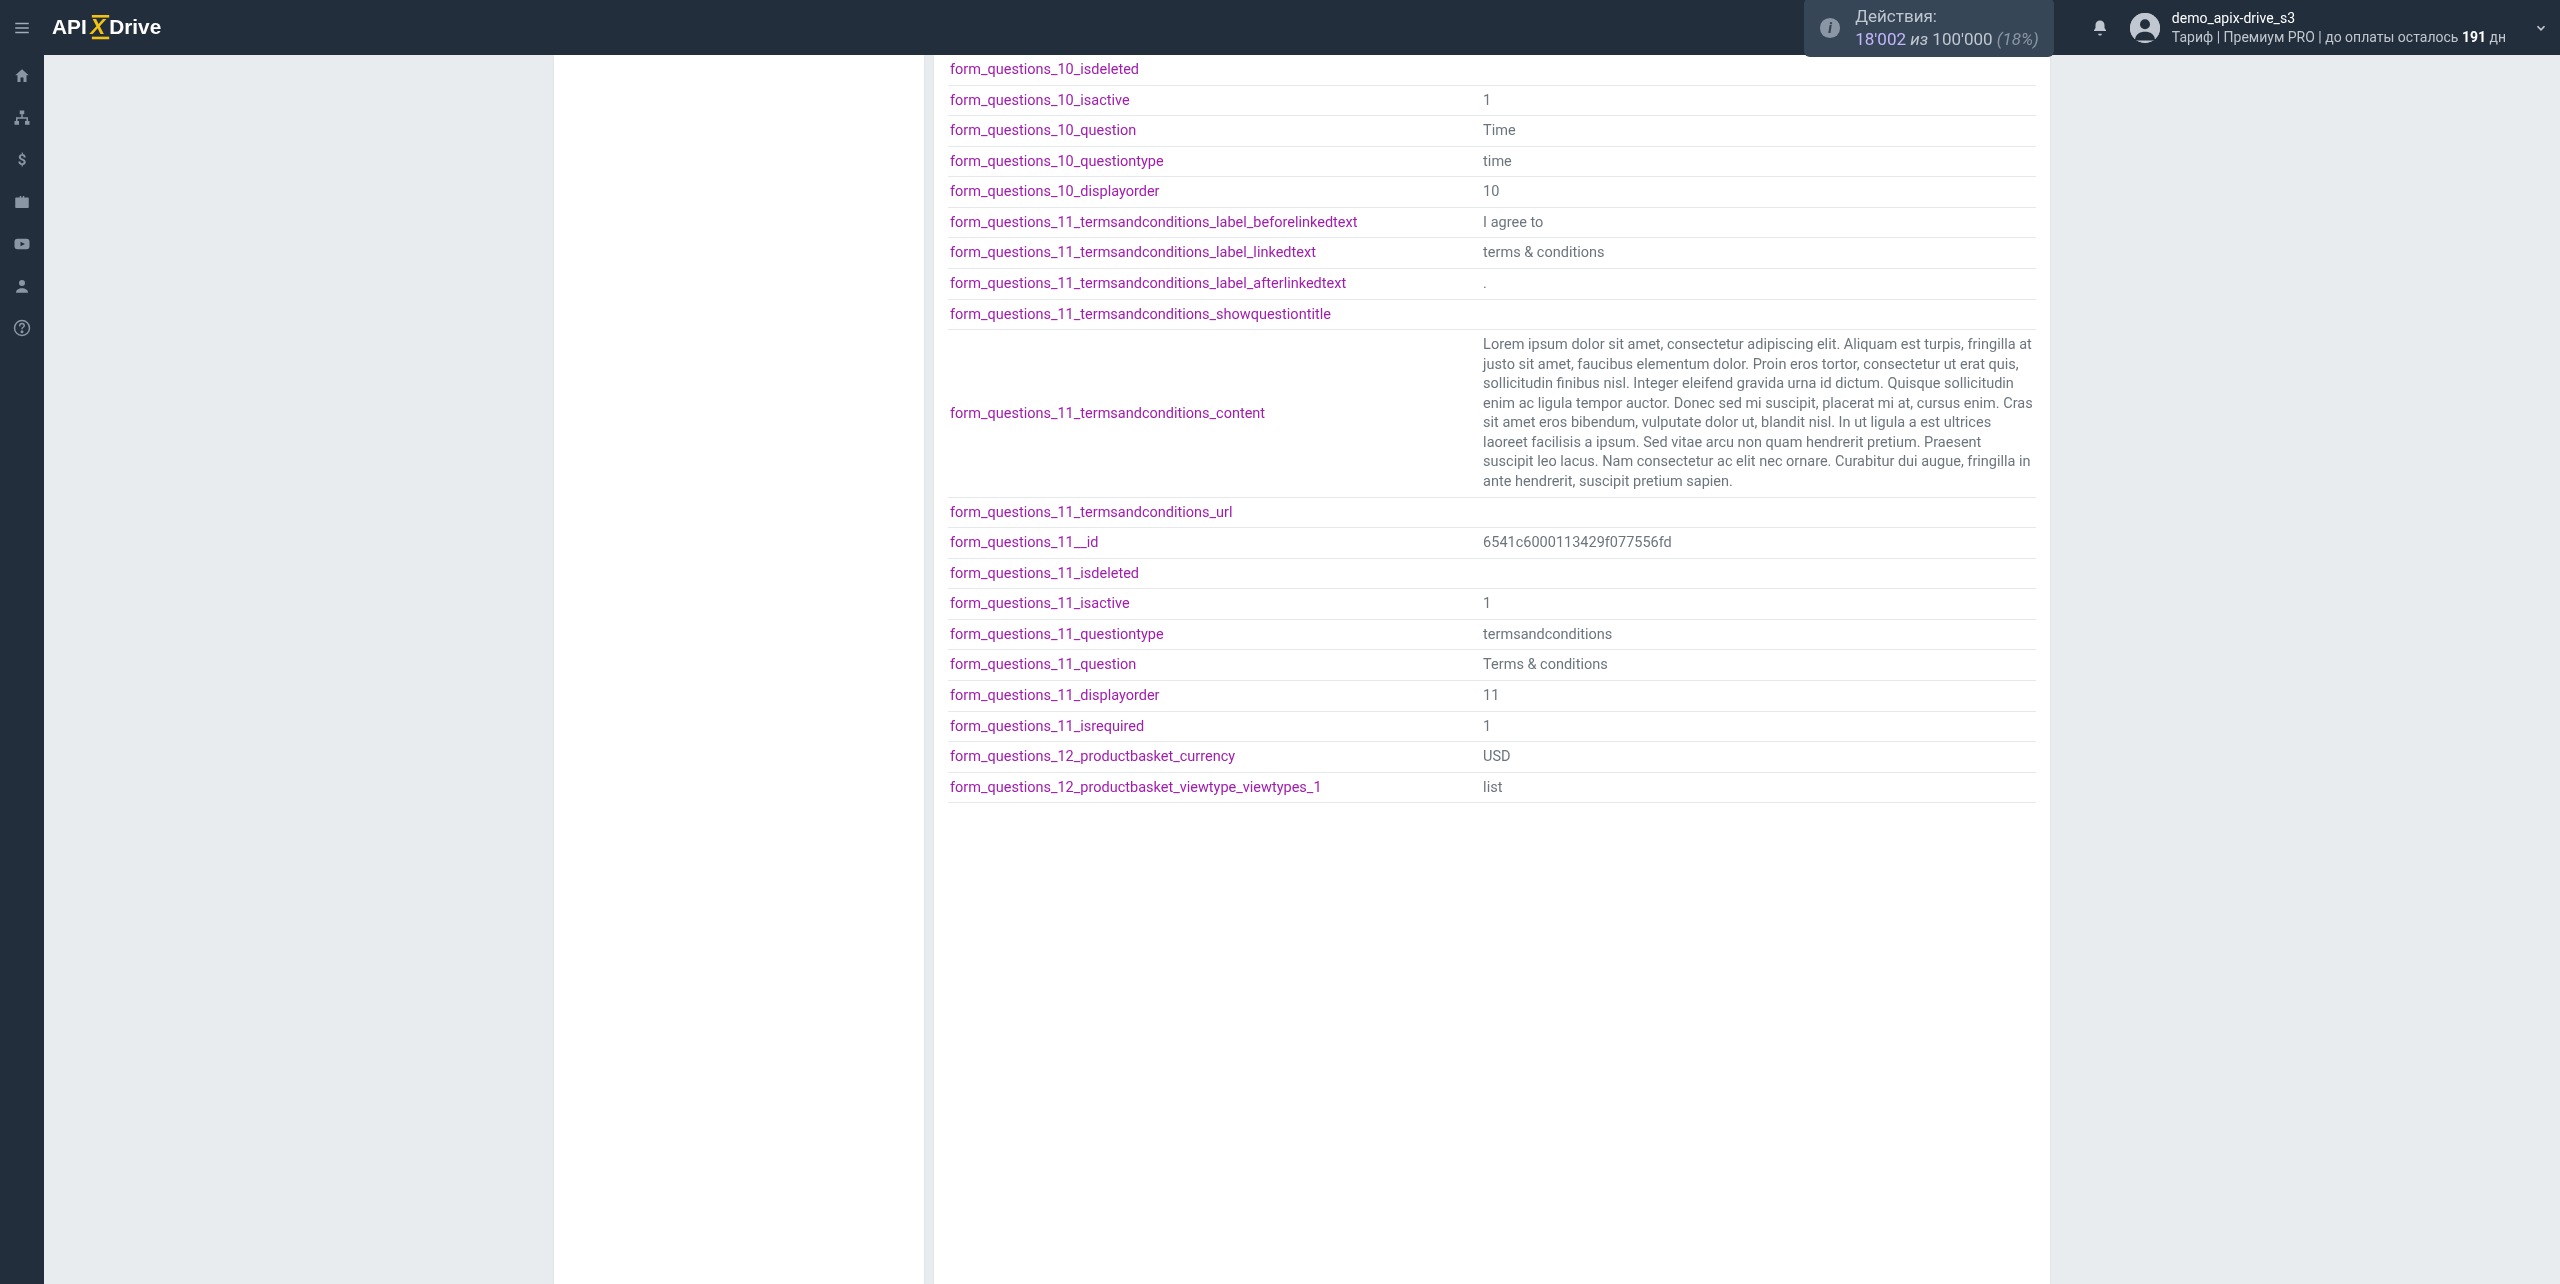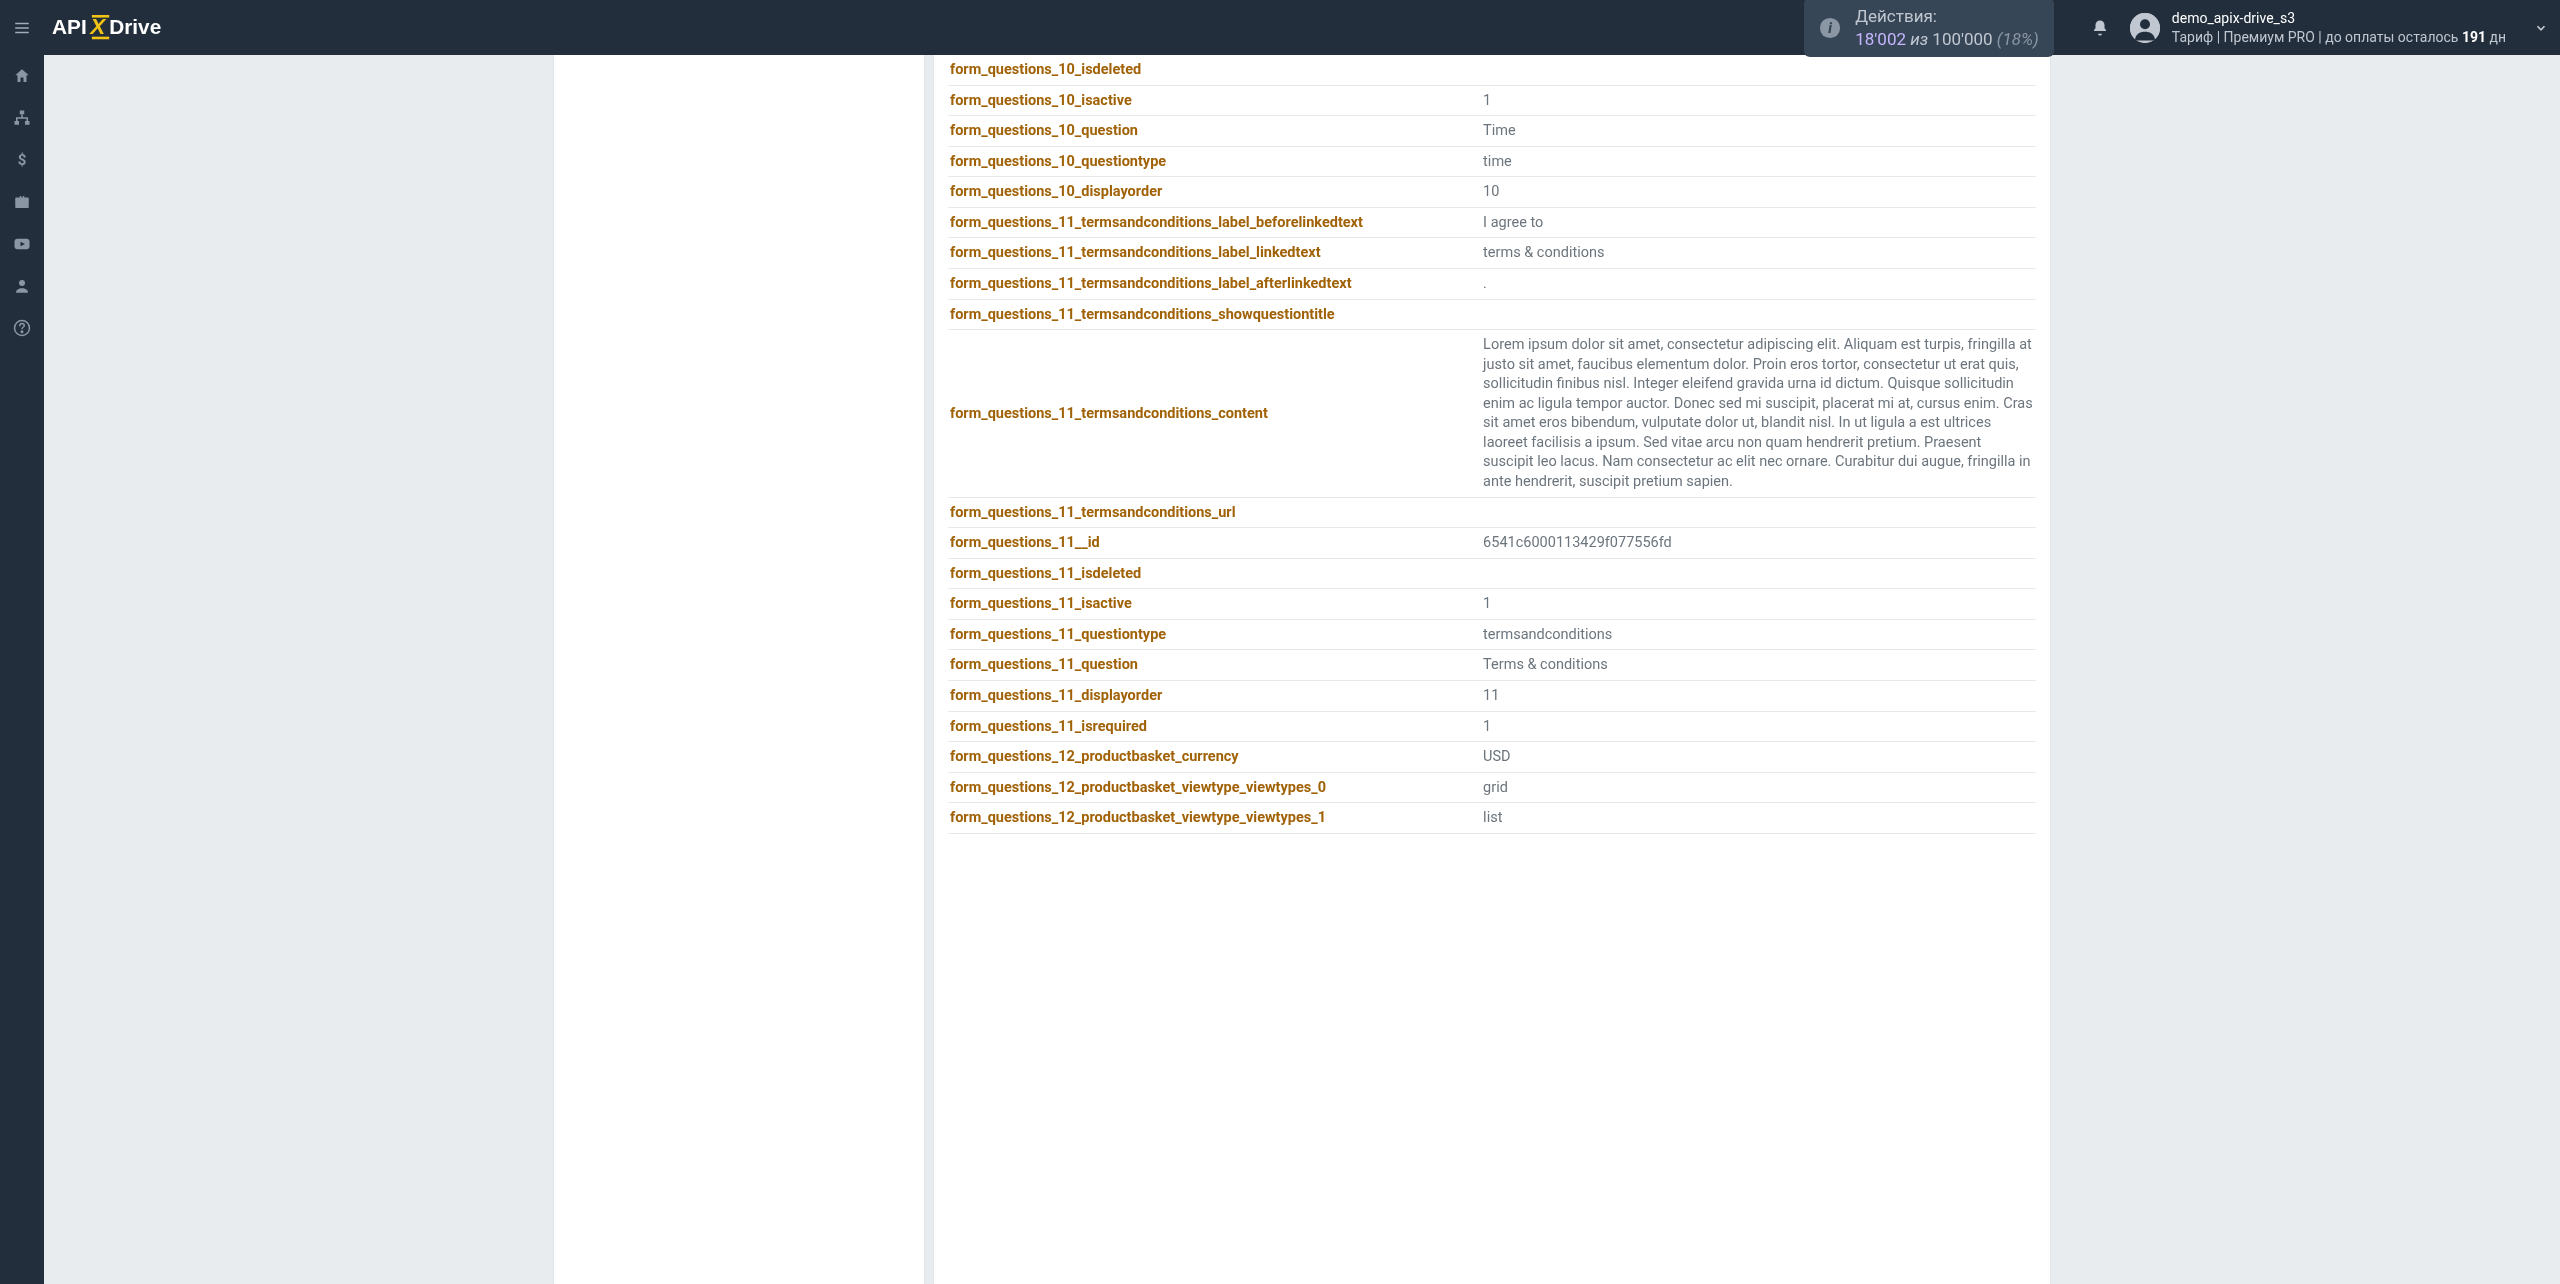--- a/index.html
+++ b/index.html
@@ -157,23 +157,22 @@
   border-bottom: 1px solid #e6e9ec;
 }
 .data-table td {
   padding: 5px 2px;
   font-size: 14.5px;
   line-height: 1.35;
   vertical-align: middle;
 }
 .data-table td.key-cell {
   width: 49%;
-  color: #a16207;
+  color: #a21caf;
   padding-right: 20px;
-  font-weight: bold;
 }
 .data-table td.value-cell {
   color: #6c757d;
   width: 51%;
 }
 </style>
 </head>
 <body>
 
 <div class="top-header">
@@ -361,24 +360,20 @@
             </tr>
             <tr>
               <td class="key-cell">form_questions_11_isrequired</td>
               <td class="value-cell">1</td>
             </tr>
             <tr>
               <td class="key-cell">form_questions_12_productbasket_currency</td>
               <td class="value-cell">USD</td>
             </tr>
             <tr>
-              <td class="key-cell">form_questions_12_productbasket_viewtype_viewtypes_0</td>
-              <td class="value-cell">grid</td>
-            </tr>
-            <tr>
               <td class="key-cell">form_questions_12_productbasket_viewtype_viewtypes_1</td>
               <td class="value-cell">list</td>
             </tr>
           </tbody>
       </table>
     </div>
   </div>
 </div>
 
 </body></html>

